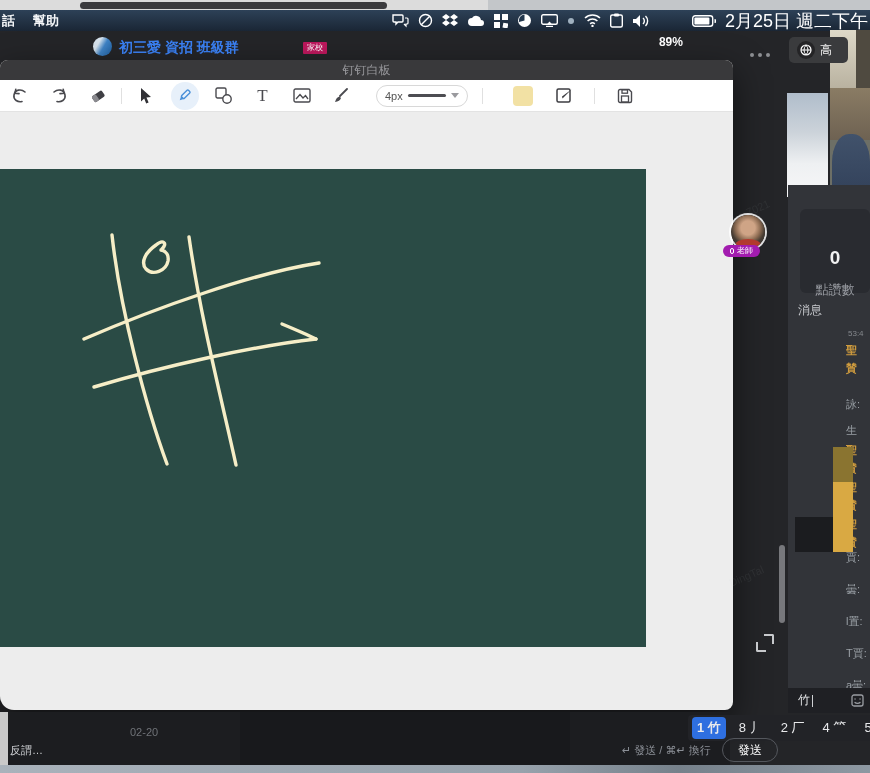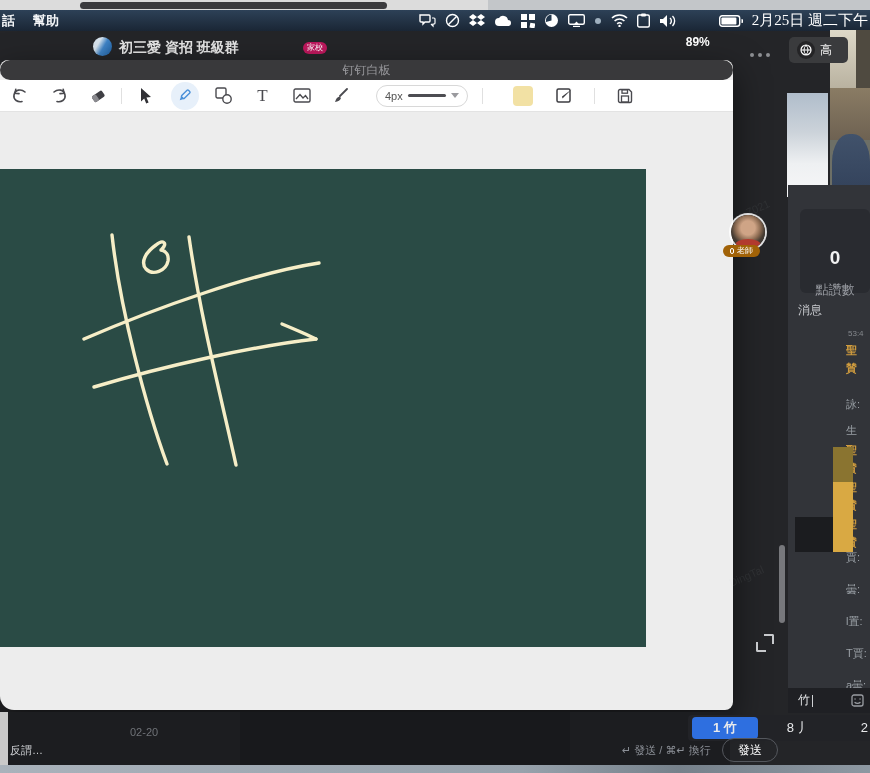--- a/index.html
+++ b/index.html
@@ -11,57 +11,57 @@
   
   .top-strip{left:0;top:0;width:870px;height:10px;background:#dcdcdc;}
   .top-strip .inset{position:absolute;left:80px;top:2px;width:307px;height:7px;background:#3b3b3e;border-radius:4px;}
   .top-strip .right{position:absolute;left:488px;top:0;width:382px;height:10px;background:#c3c6c9;}
   .menubar{left:0;top:10px;width:870px;height:21px;background:linear-gradient(#2d4157,#1a2635);
     display:flex;align-items:center;color:#f2f4f6;font-size:13px;}
   .menu-items{display:flex;gap:18px;padding-left:2px;font-weight:bold;}
   .status{position:absolute;right:0;top:0;height:21px;display:flex;align-items:center;gap:9px;padding-right:2px;}
   .status svg{display:block;}
   .status .pct{font-size:12px;font-weight:bold;color:#fff;margin-top:43px;}
-  .status .date{font-size:15px;color:#fff;white-space:nowrap;font-family:Liberation Serif, serif;}
+  .status .date{font-size:18px;color:#fff;white-space:nowrap;}
 
   
   .chat-avatar{left:93px;top:37px;width:19px;height:19px;border-radius:50%;
     background:linear-gradient(120deg,#d8e4ee 30%,#3f83c6 55%,#1f5fa0 100%);}
-  .chat-title{left:119px;top:39px;color:#e5e5e5;font-size:14px;font-weight:bold;white-space:nowrap;text-align:right;}
+  .chat-title{left:119px;top:39px;color:#3b82f6;font-size:14px;font-weight:bold;white-space:nowrap;text-align:right;}
   .chat-badge{left:303px;top:42px;background:#be185d;color:#fff;font-size:8px;
-    padding:1px 4px;border-radius:6px;line-height:10px;}
+    padding:1px 4px;border-radius:1px;line-height:10px;}
   .more-dots{left:750px;top:53px;display:flex;gap:4px;}
   .more-dots i{width:4px;height:4px;border-radius:50%;background:#8d8f93;}
 
   
   .wb-window{left:0;top:60px;width:733px;height:650px;background:#ededed;
     border-radius:8px 8px 8px 14px;box-shadow:0 12px 34px rgba(0,0,0,.55);overflow:hidden;}
   .wb-titlebar{position:absolute;left:0;top:0;width:100%;height:20px;background:#39393b;
-    color:#98989c;font-size:12px;display:flex;align-items:center;justify-content:center;border-radius:10px;}
+    color:#98989c;font-size:12px;display:flex;align-items:center;justify-content:center;}
   .wb-toolbar{position:absolute;left:0;top:20px;width:100%;height:32px;background:#fff;
     border-bottom:1px solid #e3e3e3;display:flex;align-items:center;gap:0;}
   .tb-btn{width:39px;height:32px;display:flex;align-items:center;justify-content:center;}
   .tb-btn.sel{position:relative;}
   .tb-btn.sel::before{content:"";position:absolute;width:28px;height:28px;border-radius:50%;background:#e7f0fa;}
   .tb-btn svg{position:relative;display:block;}
   .tb-div{width:1px;height:16px;background:#e0e0e0;margin:0 4px;}
   .tb-glyph{font-size:17px;color:#4a4a4f;position:relative;}
   .width-pill{margin-left:16px;width:92px;height:22px;border:1px solid #d8d8d8;border-radius:12px;
     display:flex;align-items:center;gap:5px;padding:0 8px;color:#555;font-size:11px;}
   .width-line{flex:1;height:3px;background:#4d4d52;border-radius:2px;}
   .chev{width:0;height:0;border-left:4px solid transparent;border-right:4px solid transparent;border-top:5px solid #9a9a9e;}
   .swatch{width:20px;height:20px;border-radius:4px;background:#f2e1a4;margin-left:26px;}
   .wb-canvas{position:absolute;left:0;top:109px;width:646px;height:478px;background:#2a4b45;}
 
   
   .t-avatar{left:731px;top:215px;width:34px;height:34px;border-radius:50%;overflow:hidden;
     background:radial-gradient(circle at 50% 38%,#cfa486 26%,#8c6b52 46%,#463c33 62%,#2e2c2b 100%);
     box-shadow:0 0 0 2px rgba(255,255,255,.85);}
   .t-avatar .shirt{position:absolute;left:4px;top:24px;width:26px;height:12px;border-radius:50% 50% 0 0;background:#b23a2e;}
-  .t-tag{left:723px;top:245px;background:#a16207;color:#fff;font-size:8px;border-radius:7px;
+  .t-tag{left:723px;top:245px;background:#a21caf;color:#fff;font-size:8px;border-radius:7px;
     padding:1px 7px;line-height:10px;display:flex;align-items:center;gap:3px;}
   .t-tag .mic{width:4px;height:6px;border:1px solid #fff;border-radius:2px;}
 
   
   .tooltip-bar{left:789px;top:37px;width:59px;height:26px;background:#3a3b3d;border-radius:5px;
     display:flex;align-items:center;gap:5px;padding-left:8px;}
   .globe{width:18px;height:18px;border-radius:50%;background:#242426;display:flex;align-items:center;justify-content:center;}
   .partial-char{color:#f0f0f0;font-size:12px;}
   .video-thumb{left:830px;top:30px;width:40px;height:165px;overflow:hidden;background:#6d6f66;}
   .video-thumb .win{position:absolute;left:0;top:0;width:26px;height:58px;background:linear-gradient(#ded9c8,#b9b2a0);}
@@ -104,21 +104,21 @@
   .wm{position:absolute;color:rgba(205,208,216,.07);font-size:11px;transform:rotate(-24deg);white-space:nowrap;}
 
   
   .bottom-bar{left:0;top:712px;width:730px;height:53px;background:#1c1d20;}
   .bb-darkcol{position:absolute;left:240px;top:0;width:330px;height:53px;background:#18191c;}
   .bb-leftstrip{position:absolute;left:0;top:0;width:8px;height:53px;background:#c9c9c9;}
   .bb-time{position:absolute;left:130px;top:14px;color:#6f7277;font-size:11px;}
   .bb-preview{position:absolute;left:10px;top:31px;color:#cfd1d4;font-size:11px;}
   .ime-bar{position:absolute;left:688px;top:3px;display:flex;align-items:center;gap:8px;
     background:#222327;border-radius:4px;padding:2px 4px;}
-  .ime-item{color:#e8e9eb;font-size:13px;padding:2px 21px;border-radius:4px;white-space:nowrap;}
+  .ime-item{color:#e8e9eb;font-size:13px;padding:2px 5px;border-radius:4px;white-space:nowrap;}
   .ime-item.sel{background:#2e6fe0;font-weight:bold;}
   .bb-hint{position:absolute;left:622px;top:31px;color:#8b8f96;font-size:11px;white-space:nowrap;}
   .send-btn{position:absolute;left:722px;top:26px;width:56px;height:24px;border:1px solid #54575d;
     border-radius:13px;color:#ffffff;font-size:12px;display:flex;align-items:center;justify-content:center;background:transparent;}
   .bottom-strip{left:0;top:765px;width:870px;height:8px;background:linear-gradient(90deg,#a9b2bb 0%,#97a2ac 60%,#76818b 78%,#8d98a2 100%);}
 </style>
 </head>
 <body>
 
 <div class="screen">

